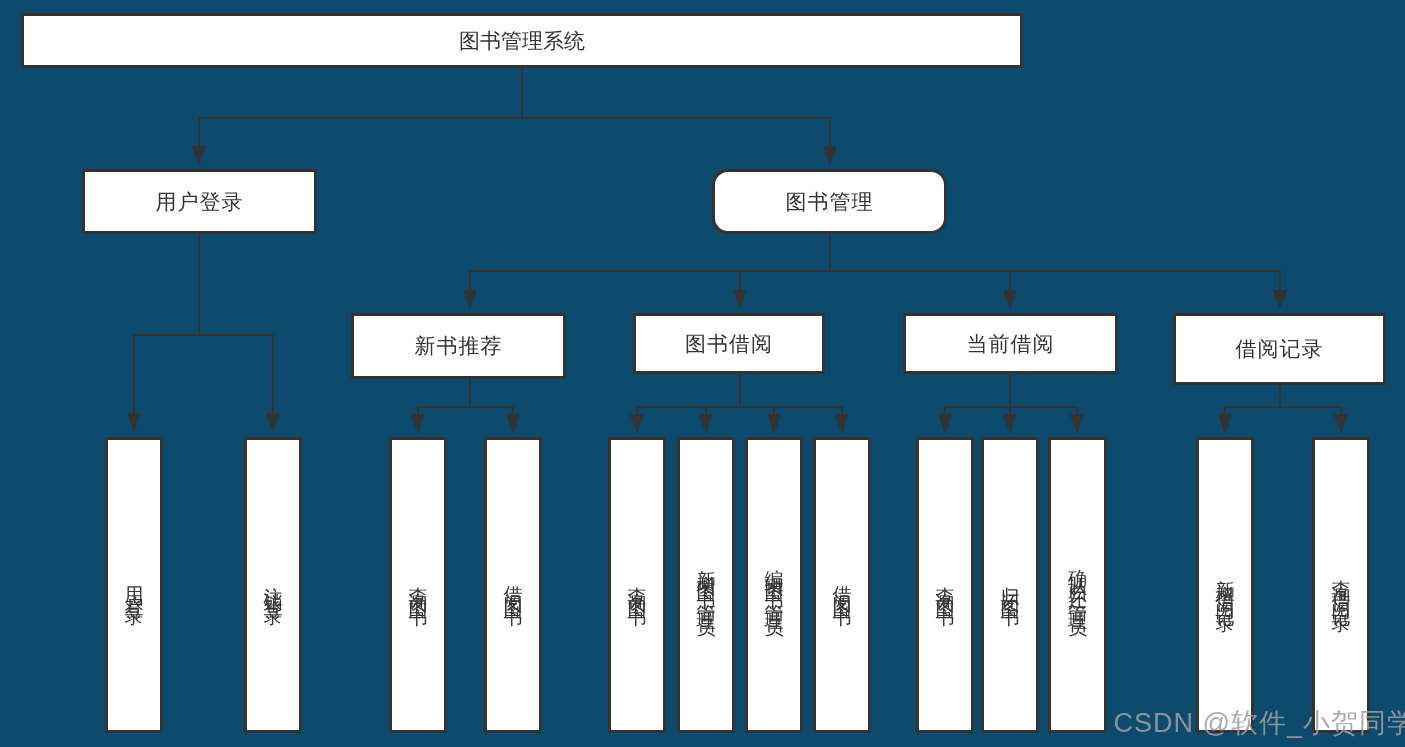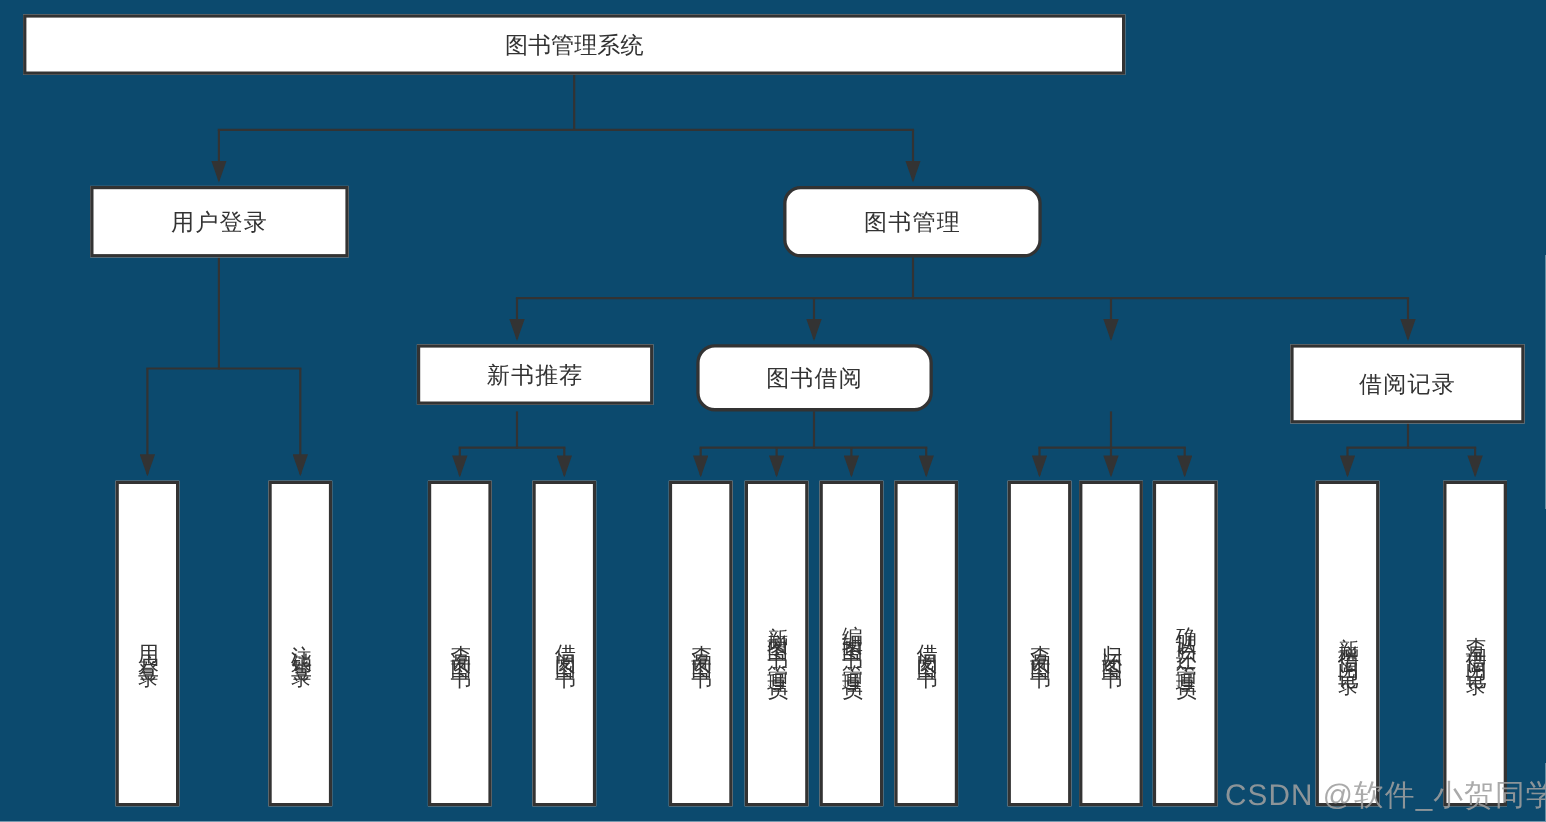--- a/index.html
+++ b/index.html
@@ -98,22 +98,23 @@
       <line x1="1225" y1="407" x2="1225" y2="432" marker-end="url(#arrow)"></line>
       <line x1="1341" y1="407" x2="1341" y2="432" marker-end="url(#arrow)"></line>
     </g>
   </svg>
 
   <div class="node root" style="left:21px;top:13px;width:1002px;height:55px;">图书管理系统</div>
 
   <div class="node hnode" style="left:82px;top:169px;width:235px;height:65px;">用户登录</div>
   <div class="node hnode" style="left:712px;top:169px;width:235px;height:65px;border-radius:16px;">图书管理</div>
 
-  <div class="node hnode" style="left:379px;top:313px;width:215px;height:55px;">新书推荐</div>
-  <div class="node hnode" style="left:633px;top:313px;width:215px;height:61px;border-radius:17px;">图书借阅</div>
+  <div class="node hnode" style="left:351px;top:313px;width:215px;height:66px;">新书推荐</div>
+  <div class="node hnode" style="left:633px;top:313px;width:192px;height:61px;">图书借阅</div>
+  <div class="node hnode" style="left:903px;top:313px;width:215px;height:61px;">当前借阅</div>
   <div class="node hnode" style="left:1173px;top:313px;width:213px;height:72px;">借阅记录</div>
 
   <div class="node vnode" style="left:105px;top:437px;width:58px;height:296px;">用户登录</div>
   <div class="node vnode" style="left:244px;top:437px;width:58px;height:296px;">注销登录</div>
 
   <div class="node vnode" style="left:389px;top:437px;width:58px;height:296px;">查询图书</div>
   <div class="node vnode" style="left:484px;top:437px;width:58px;height:296px;">借阅图书</div>
 
   <div class="node vnode" style="left:608px;top:437px;width:58px;height:296px;">查询图书</div>
   <div class="node vnode" style="left:677px;top:437px;width:58px;height:296px;">新增图书（管理员）</div>

